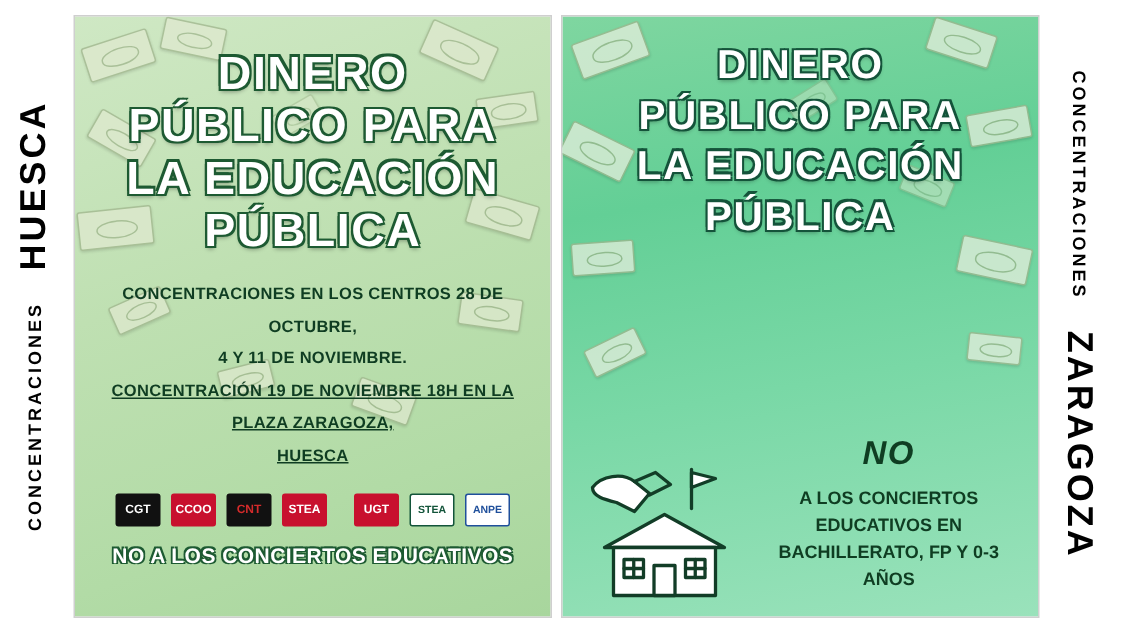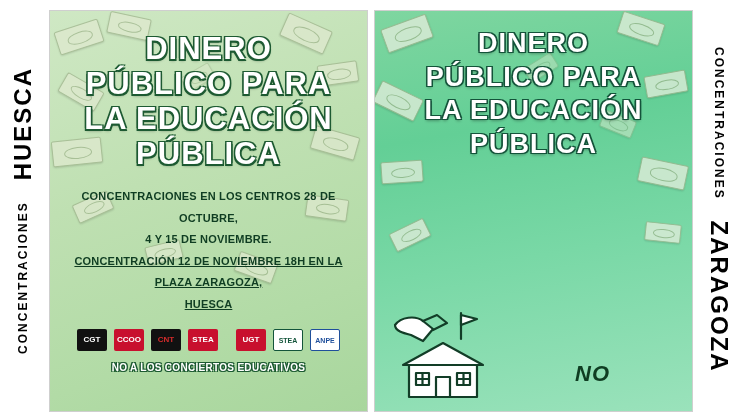--- a/index.html
+++ b/index.html
@@ -176,21 +176,21 @@
   .logo-usta { background:#c8102e; }
   .logo-ugt { background:#c8102e;margin-left:11px; }
   .logo-ste { background:#ffffff; color:#13543a; border:1px solid #13543a; font-size:7px; }
   .logo-anpe { background:#ffffff; color:#1f4f9b; border:1px solid #1f4f9b; font-size:7px; }
 
   
   .slogan {
     margin-top: 10px;
     color: #ffffff;
     font-weight: 800;
-    font-size: 10px;
+    font-size: 14px;
     line-height: 1.35;
     letter-spacing: .3px;
     text-shadow:
       -1.2px -1.2px 0 #1d5a32, 1.2px -1.2px 0 #1d5a32,
       -1.2px 1.2px 0 #1d5a32, 1.2px 1.2px 0 #1d5a32;
   }
 
   
   .bottom-z {
     position: relative;
@@ -260,22 +260,22 @@
     <div class="poster-inner">
       <div class="headline">
         <div>DINERO</div>
         <div>PÚBLICO PARA</div>
         <div>LA EDUCACIÓN</div>
         <div>PÚBLICA</div>
       </div>
 
       <div class="lines">
         <div class="line">CONCENTRACIONES EN LOS CENTROS  28 DE OCTUBRE,</div>
-        <div class="line">4 Y 15 DE NOVIEMBRE.</div>
-        <div class="line underline">CONCENTRACIÓN 12 DE NOVIEMBRE 18H EN LA PLAZA ZARAGOZA,</div>
+        <div class="line">4 Y 11 DE NOVIEMBRE.</div>
+        <div class="line underline">CONCENTRACIÓN 19 DE NOVIEMBRE 18H EN LA PLAZA ZARAGOZA,</div>
         <div class="line underline">HUESCA</div>
       </div>
 
       <div class="logos">
         <div class="logo logo-cgt">CGT</div>
         <div class="logo logo-ccoo">CCOO</div>
         <div class="logo logo-cnt">CNT</div>
         <div class="logo logo-usta">STEA</div>
         <div class="logo logo-ugt">UGT</div>
         <div class="logo logo-ste">STEA</div>
@@ -330,20 +330,24 @@
 
               <rect x="27" y="64" width="13" height="12" fill="#ffffff"></rect>
               <rect x="68" y="64" width="13" height="12" fill="#ffffff"></rect>
               <path d="M33.5 64 L33.5 76 M27 70 L40 70"></path>
               <path d="M74.5 64 L74.5 76 M68 70 L81 70"></path>
             </g>
           </svg>
         </div>
         <div class="no-and-text">
           <div class="no-word">NO</div>
+          <div class="no-text">
+            <div>A LOS CONCIERTOS EDUCATIVOS EN</div>
+            <div>BACHILLERATO, FP Y 0-3 AÑOS</div>
+          </div>
         </div>
       </div>
     </div>
   </div>
 
   <div class="side-label side-right">
     <div class="vtext">
       <span class="small">CONCENTRACIONES</span>
       <span class="gap"></span>
       <span class="big">ZARAGOZA</span>

